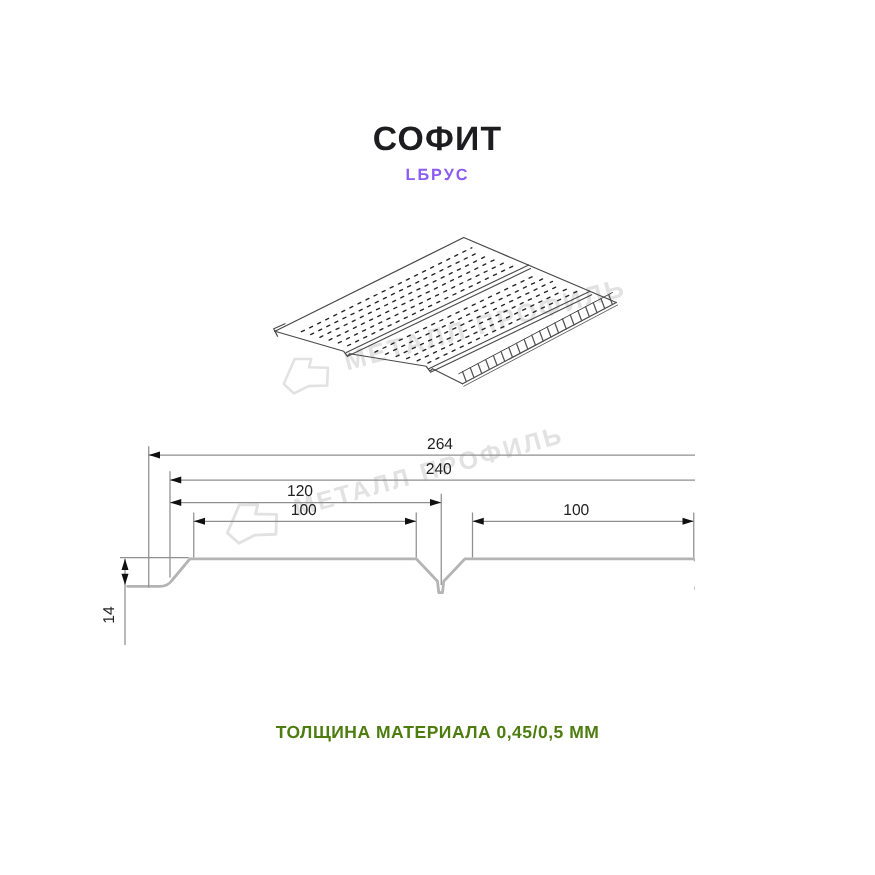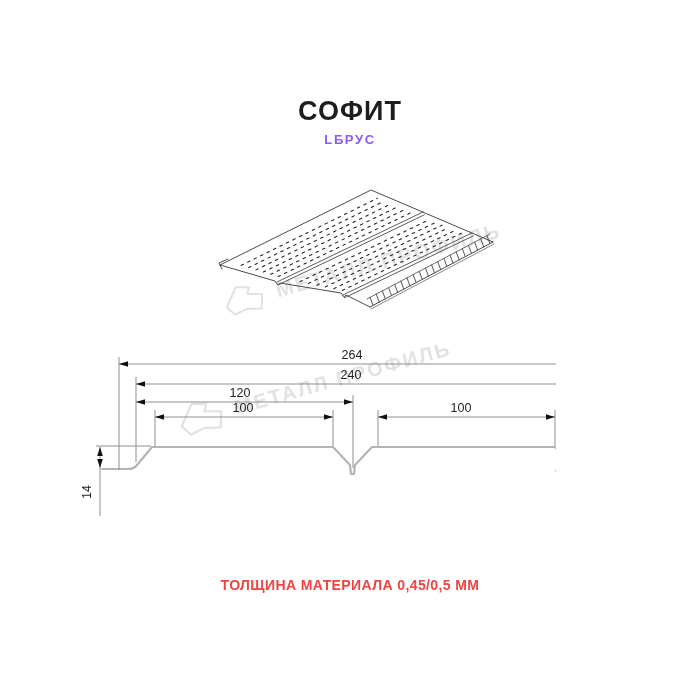--- a/index.html
+++ b/index.html
@@ -3,21 +3,21 @@
 <meta charset="utf-8">
 <style>
   html,body{margin:0;padding:0;background:#ffffff;}
   .stage{
     position:relative;width:556px;height:700px;background:#ffffff;
     font-family:"Liberation Sans",sans-serif;overflow:hidden;
   }
   .centered{position:absolute;left:0;width:700px;text-align:center;}
   .title{top:96px;font-size:27px;font-weight:800;letter-spacing:1px;color:#1d1d1f;}
   .subtitle{top:132px;font-size:13px;font-weight:700;letter-spacing:1.6px;color:#8b5cf6;}
-  .footer-note{top:577px;font-size:14px;font-weight:700;letter-spacing:.4px;color:#ef4444;}
+  .footer-note{top:577px;font-size:14px;font-weight:700;letter-spacing:.4px;color:#4d7c0f;}
   .wm{
     position:absolute;display:flex;align-items:center;gap:10px;
     color:#e2e2e2;font-weight:700;white-space:nowrap;z-index:1;
     transform-origin:0 50%;
   }
   .wm-text{letter-spacing:2.2px;}
   .wm1{left:222px;top:287px;transform:rotate(-15deg);font-size:21px;}
   .wm2{left:176px;top:404px;transform:rotate(-15.5deg);font-size:20px;}
   #drawing{position:absolute;left:0;top:0;z-index:2;}
   .dim-label{font-size:12.5px;fill:#222222;font-family:"Liberation Sans",sans-serif;}

